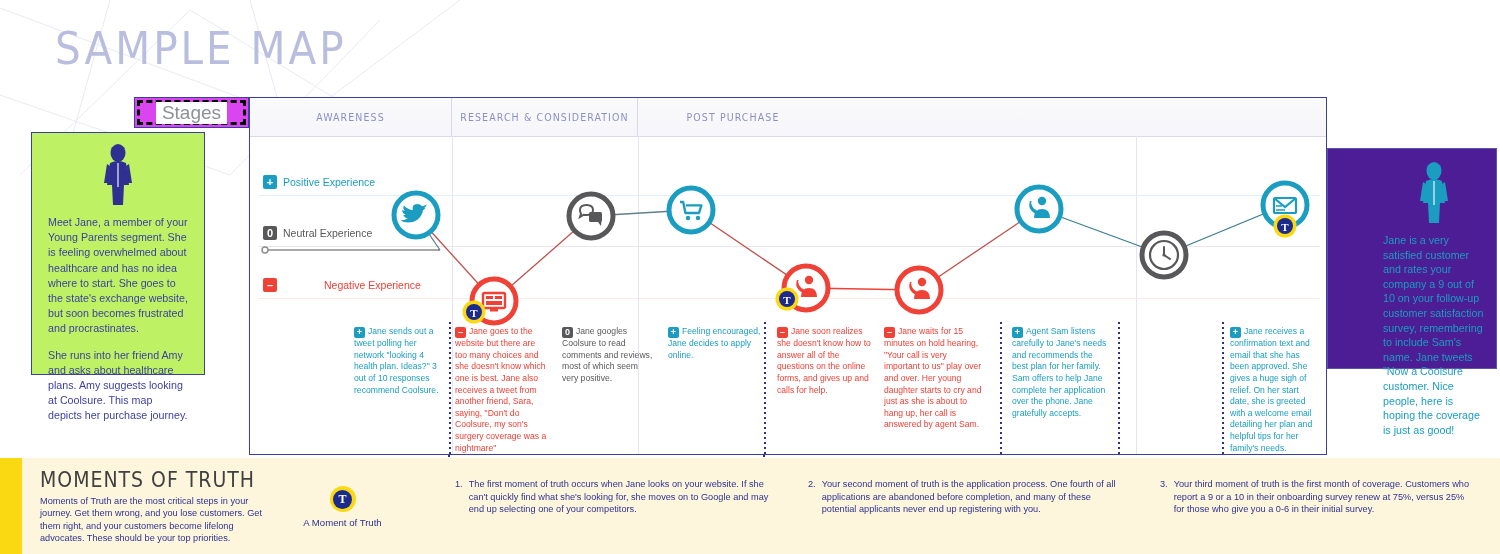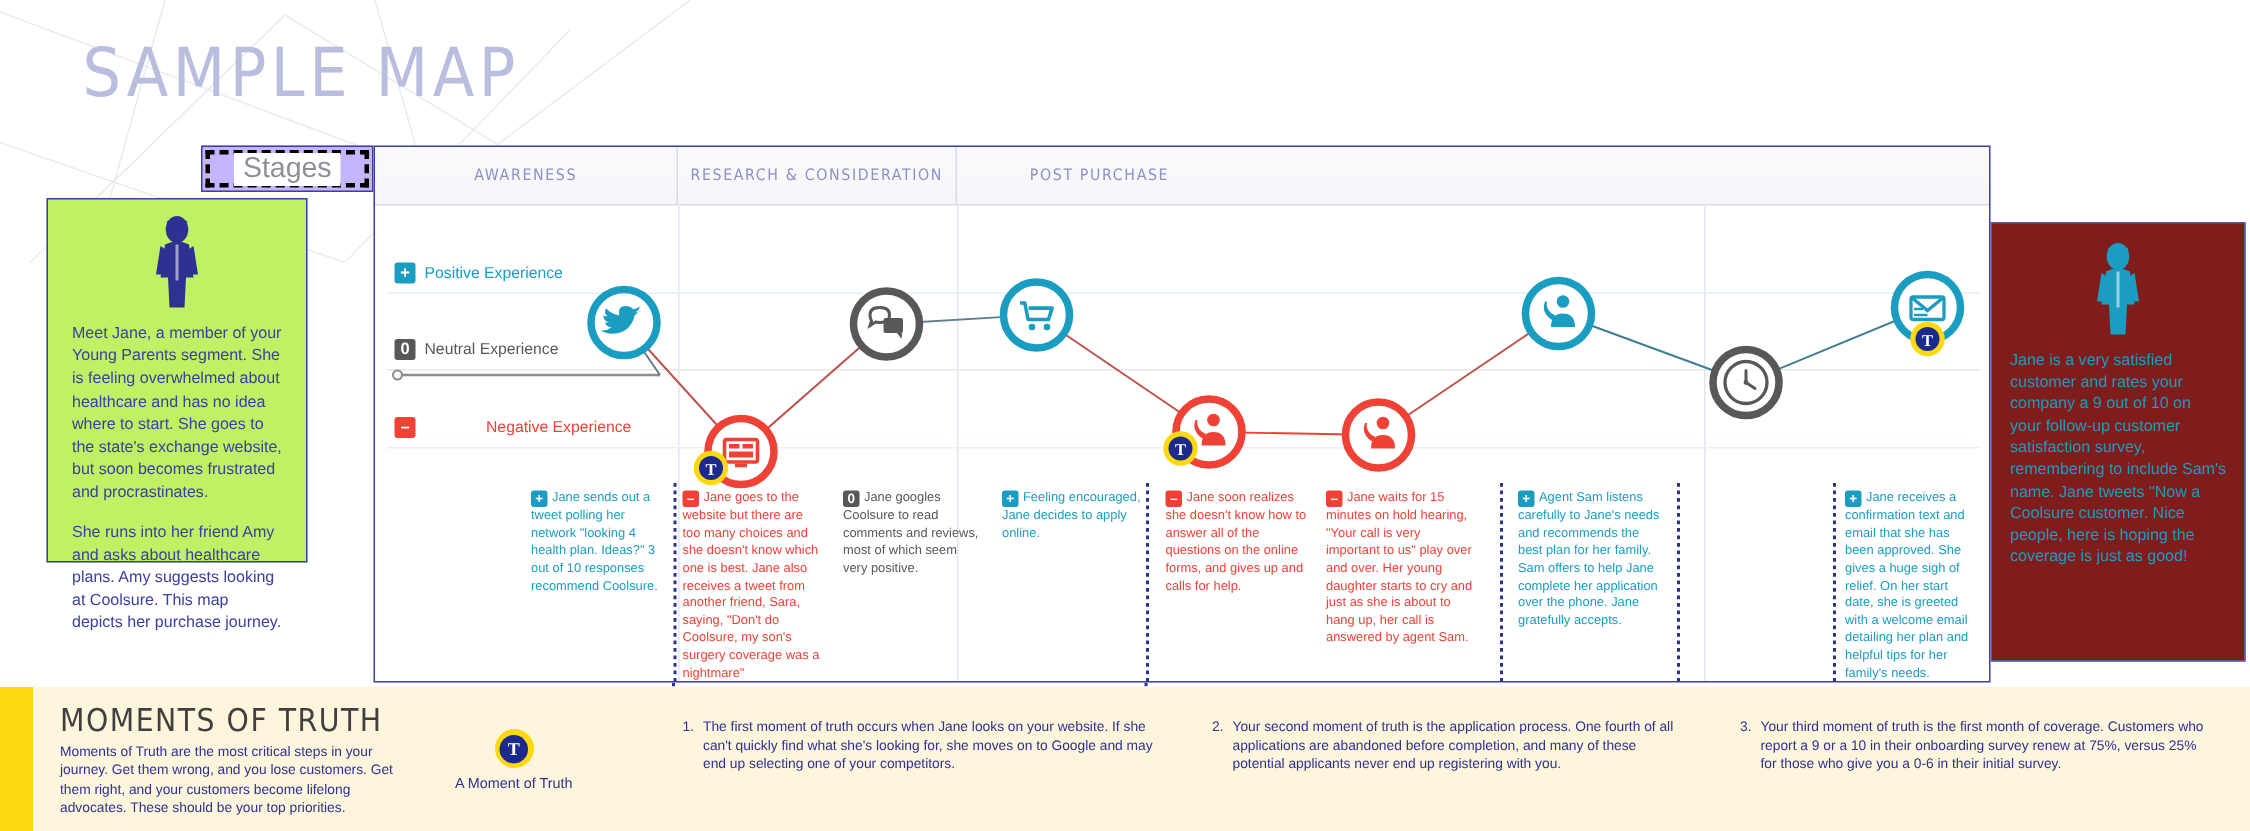--- a/index.html
+++ b/index.html
@@ -18,21 +18,21 @@
   .map-title{
     position:absolute;left:55px;top:22px;
     font-family:"DejaVu Sans Condensed","Liberation Sans",sans-serif;
     font-size:45px;letter-spacing:3px;color:#b9bedf;font-weight:300;
     white-space:nowrap;
   }
 
   
   .stages-box{
     position:absolute;left:134px;top:97px;width:115px;height:31px;
-    border:1px solid #3c3fa0;background:#c4b5fd;box-sizing:border-box;
+    border:1px solid #3c3fa0;background:#d946ef;box-sizing:border-box;
     display:flex;align-items:center;justify-content:center;
   }
   .stages-box .sel{position:absolute;inset:2px;border:3px dashed #000;pointer-events:none;}
   .stages-label{
     position:relative;z-index:2;background:#fff;padding:0 6px;
     font-size:19px;color:#8e9099;font-family:"Liberation Sans",sans-serif;
   }
 
   
   .persona-left{
@@ -41,22 +41,22 @@
   }
   .persona-left .pico{display:flex;justify-content:center;padding-top:10px;}
   .persona-left p{
     margin:0 0 11px 0;padding:0 16px;
     font-size:10.7px;line-height:15.2px;color:#3c3fa0;
   }
   .persona-left .ptext{padding-top:8px;}
 
   
   .persona-right{
-    position:absolute;left:1327px;top:148px;width:170px;height:293px;
-    border:1px solid #5b55a8;background:#7f1d1d;box-sizing:border-box;
+    position:absolute;left:1327px;top:148px;width:170px;height:221px;
+    border:1px solid #5b55a8;background:#4c1d95;box-sizing:border-box;padding-left:43px;
   }
   .persona-right .pico{display:flex;justify-content:center;padding-top:12px;}
   .persona-right p{
     margin:0;padding:8px 12px 0 12px;
     font-size:10.7px;line-height:14.6px;color:#1a9dc0;
   }
 
   
   .map-frame{
     position:absolute;left:249px;top:97px;width:1078px;height:358px;

